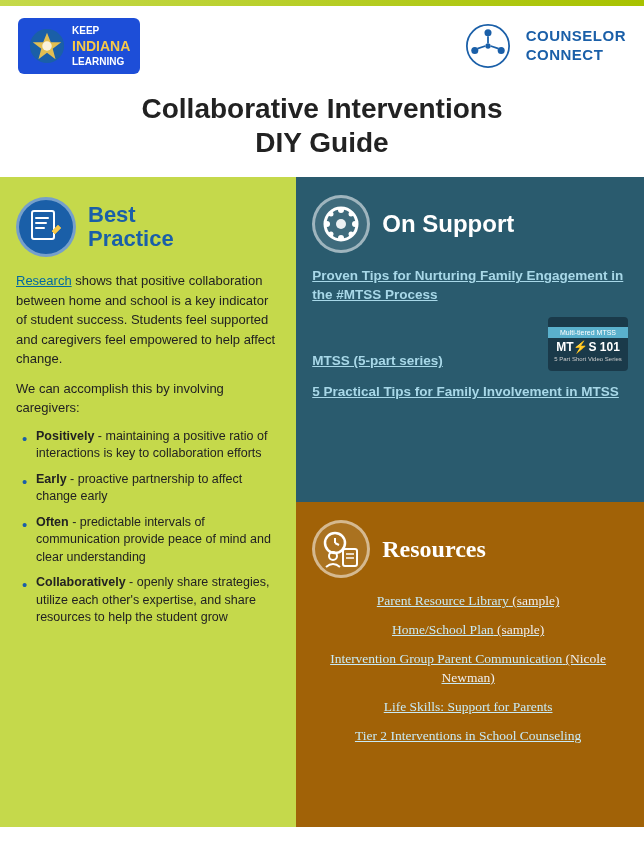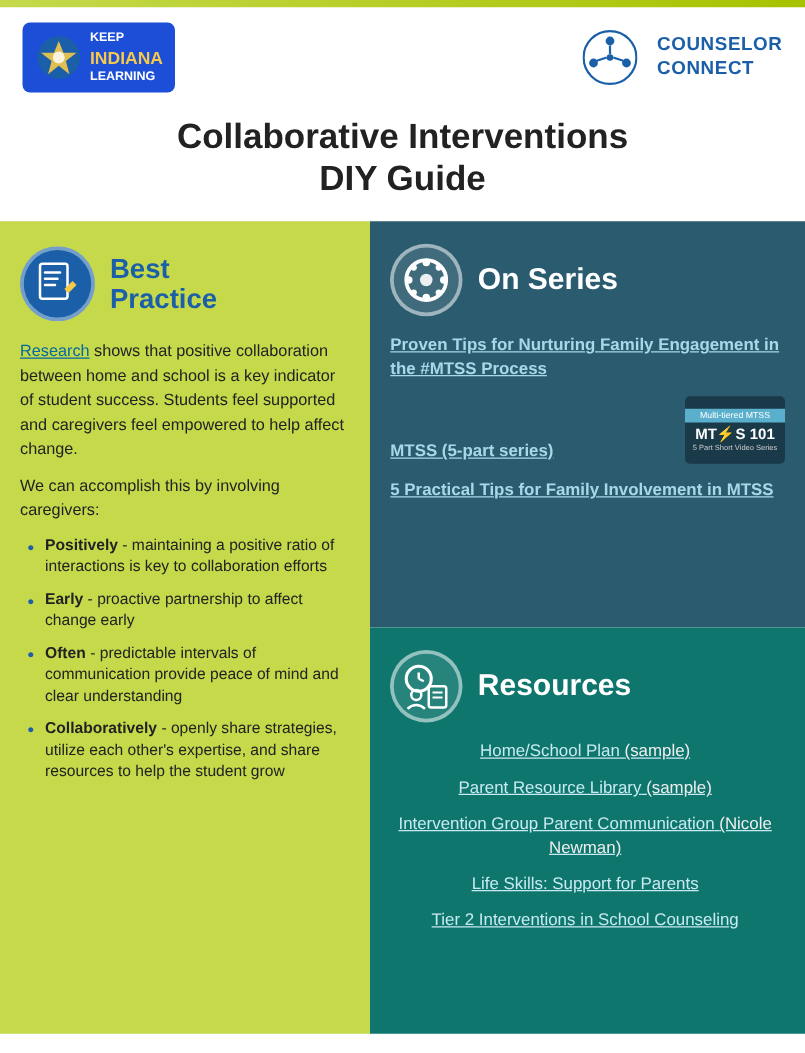--- a/index.html
+++ b/index.html
@@ -117,23 +117,24 @@
 
     
     .on-demand-section {
       background: #2a5b6e;
       padding: 18px 16px 22px 16px;
       flex: 1;
     }
 
     
     .resources-section {
-      background: #0f766e;
+      background: #a16207;
       padding: 18px 20px 22px 16px;
       flex: 1;
+      font-family: Liberation Serif, serif;
     }
 
     
     .section-header {
       display: flex;
       align-items: center;
       gap: 12px;
       margin-bottom: 14px;
     }
     .section-icon-circle {
@@ -392,21 +393,21 @@
             <circle cx="19" cy="5" r="3" fill="#fff"></circle>
             <circle cx="19" cy="33" r="3" fill="#fff"></circle>
             <circle cx="5" cy="19" r="3" fill="#fff"></circle>
             <circle cx="33" cy="19" r="3" fill="#fff"></circle>
             <circle cx="9" cy="9" r="2.5" fill="#fff"></circle>
             <circle cx="29" cy="9" r="2.5" fill="#fff"></circle>
             <circle cx="9" cy="29" r="2.5" fill="#fff"></circle>
             <circle cx="29" cy="29" r="2.5" fill="#fff"></circle>
           </svg>
         </div>
-        <span class="section-title-text">On Series</span>
+        <span class="section-title-text">On Support</span>
       </div>
 
       <a class="demand-link" href="#">
         <span>Proven Tips for Nurturing Family Engagement in the #MTSS Process</span>
       </a>
 
       <div class="mtss-row">
         <a class="demand-link" style="margin-bottom:0; flex:1" href="#">
           <span>MTSS (5-part series)</span>
         </a>
@@ -438,26 +439,26 @@
             <line x1="25" y1="29" x2="33" y2="29" stroke="#fff" stroke-width="1.5"></line>
 
             <circle cx="12" cy="27" r="4" fill="none" stroke="#fff" stroke-width="2"></circle>
             <path d="M5 38 Q12 32 19 38" fill="none" stroke="#fff" stroke-width="2"></path>
           </svg>
         </div>
         <span class="section-title-text">Resources</span>
       </div>
 
       <a class="resource-link" href="#">
+        <span>Parent Resource Library</span>
+        <span class="no-underline"> (sample)</span>
+      </a>
+
+      <a class="resource-link" href="#">
         <span>Home/School Plan</span>
-        <span class="no-underline"> (sample)</span>
-      </a>
-
-      <a class="resource-link" href="#">
-        <span>Parent Resource Library</span>
         <span class="no-underline"> (sample)</span>
       </a>
 
       <a class="resource-link" href="#">
         <span>Intervention Group Parent Communication</span>
         <span class="no-underline"> (Nicole Newman)</span>
       </a>
 
       <a class="resource-link" href="#">
         <span>Life Skills: Support for Parents</span>

